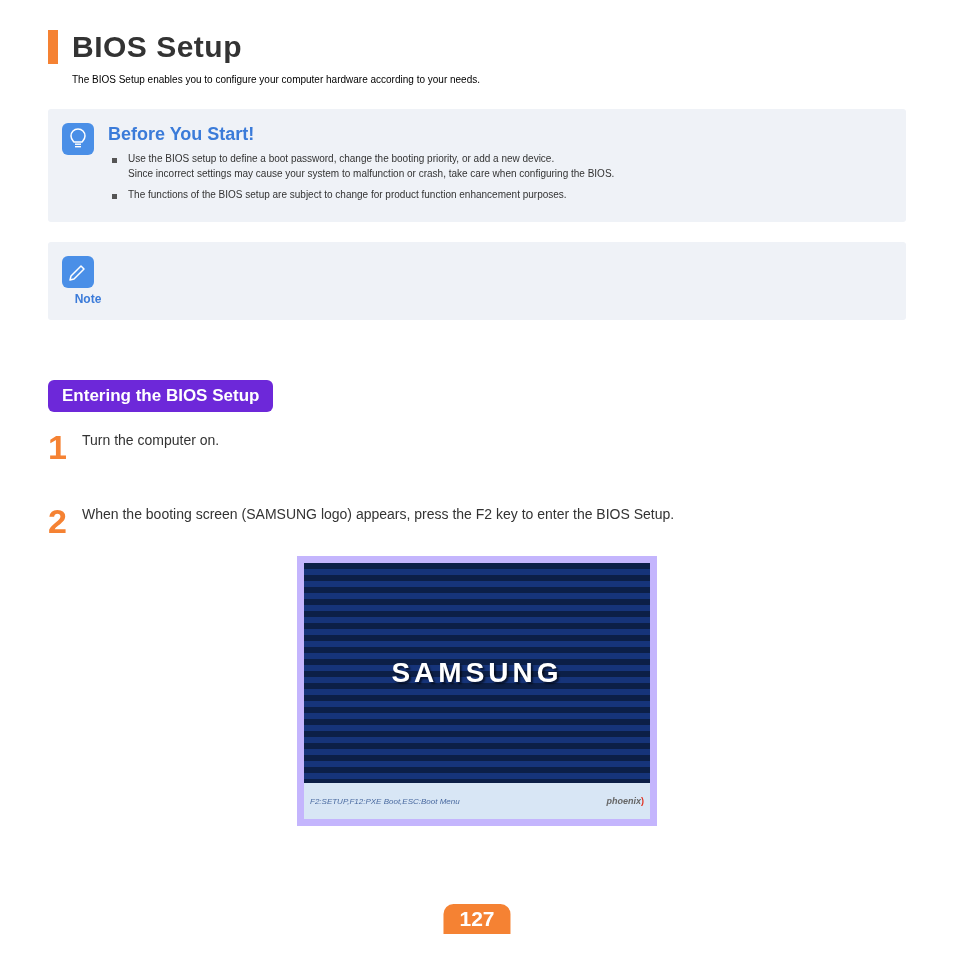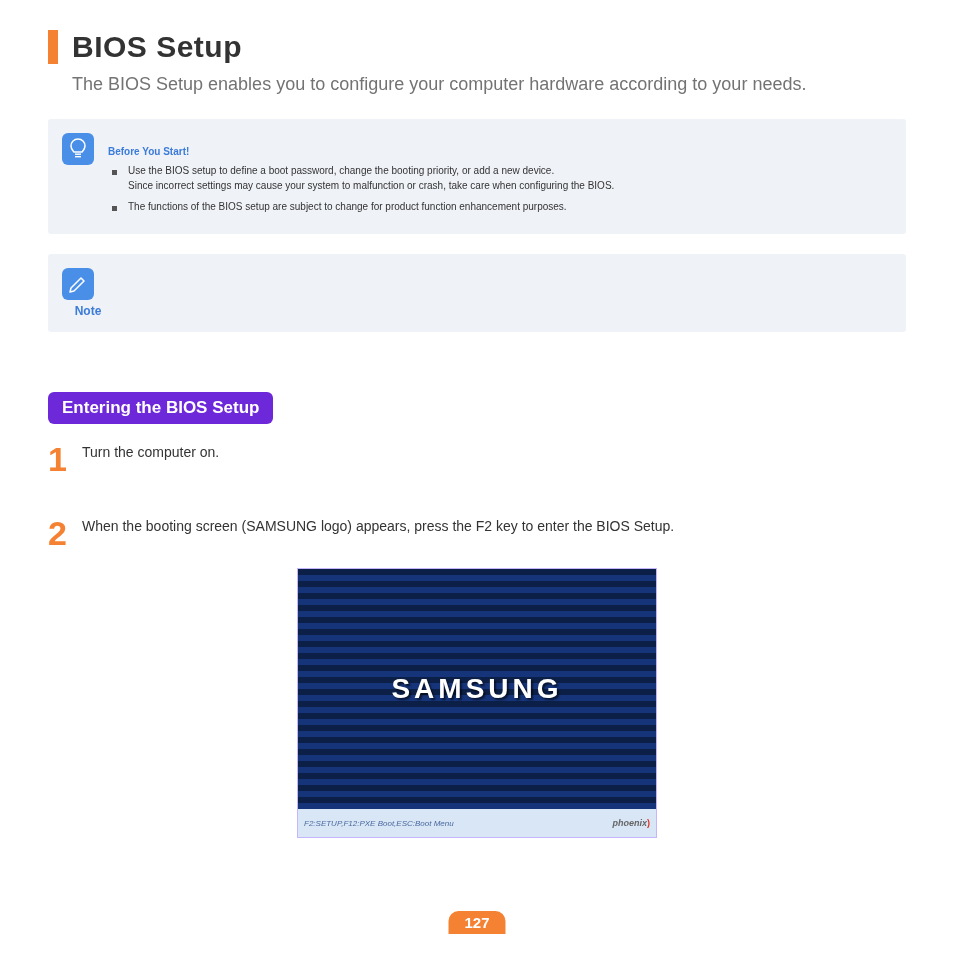--- a/index.html
+++ b/index.html
@@ -20,22 +20,22 @@
       margin-right: 14px;
     }
     .page-title {
       font-size: 30px;
       font-weight: bold;
       color: #333333;
       letter-spacing: 0.5px;
     }
     .intro-text {
       margin-left: 24px;
-      font-size: 18px;
-      color: #737373;
+      font-size: 10px;
+      color: #000000;
       margin-bottom: 24px;
     }
     .callout {
       background: #eff2f7;
       border-radius: 3px;
       padding: 14px 18px 14px 14px;
       margin-bottom: 20px;
       display: flex;
       align-items: flex-start;
     }
@@ -49,23 +49,22 @@
       flex-shrink: 0;
       margin-right: 14px;
     }
     .callout-icon.blue { background: #4a8fe7; }
     .callout-icon.note-icon { background: #4a8fe7; }
     .callout-icon svg { display: block; }
     .callout-body { flex: 1; padding-top: 1px; }
     .callout-title {
       color: #3b7bd9;
       font-weight: bold;
-      font-size: 10px;
+      font-size: 18px;
       margin-bottom: 6px;
-      margin-top: 12px;
     }
     .bullet-list { list-style: none; padding-left: 4px; }
     .bullet-list li {
       position: relative;
       padding-left: 16px;
       font-size: 10px;
       line-height: 1.5;
       color: #333333;
       margin-bottom: 6px;
     }
@@ -125,21 +124,21 @@
       font-size: 14px;
       color: #333333;
       padding-top: 2px;
     }
     .boot-screen {
       width: 360px;
       height: 270px;
       margin: 0 auto 28px auto;
       display: flex;
       flex-direction: column;
-      border: 1px solid #c4b5fd;
+      border: 7px solid #c4b5fd;
     }
     .boot-main {
       flex: 1;
       background: repeating-linear-gradient(
         to bottom,
         #0c1f47 0px, #0c1f47 6px,
         #16347a 6px, #16347a 12px
       );
       display: flex;
       align-items: center;
@@ -147,21 +146,21 @@
     }
     .boot-logo {
       color: #ffffff;
       font-weight: bold;
       font-size: 28px;
       letter-spacing: 4px;
       text-shadow: 2px 2px 2px rgba(0,0,0,0.6);
       font-family: Arial, sans-serif;
     }
     .boot-footer {
-      height: 28px;
+      height: 36px;
       background: #d8e6f5;
       display: flex;
       align-items: center;
       justify-content: space-between;
       padding: 0 6px;
       font-size: 8px;
       color: #4a6aa0;
       font-style: italic;
     }
     .phoenix {
@@ -174,21 +173,21 @@
     .page-num-wrap {
       position: absolute;
       bottom: 20px;
       left: 50%;
       transform: translateX(-50%);
     }
     .page-num {
       background: #f58233;
       color: #ffffff;
       font-weight: bold;
-      font-size: 15px;
+      font-size: 21px;
       padding: 3px 16px;
       border-top-left-radius: 10px;
       border-top-right-radius: 10px;
     }
   </style>
 </head>
 <body>
 
 
 

